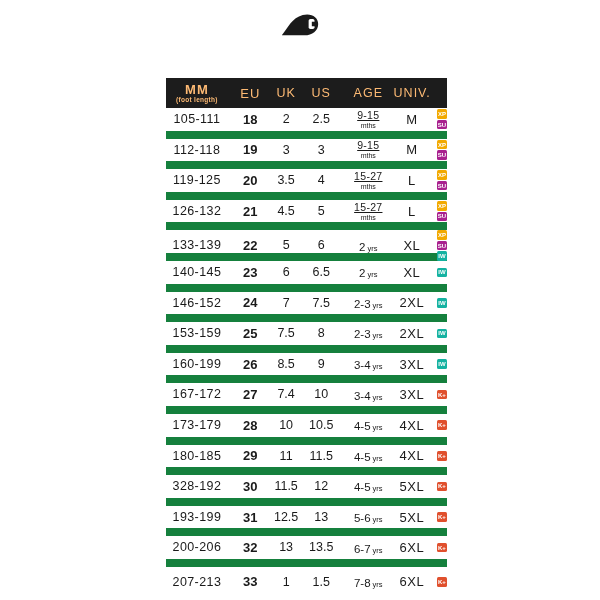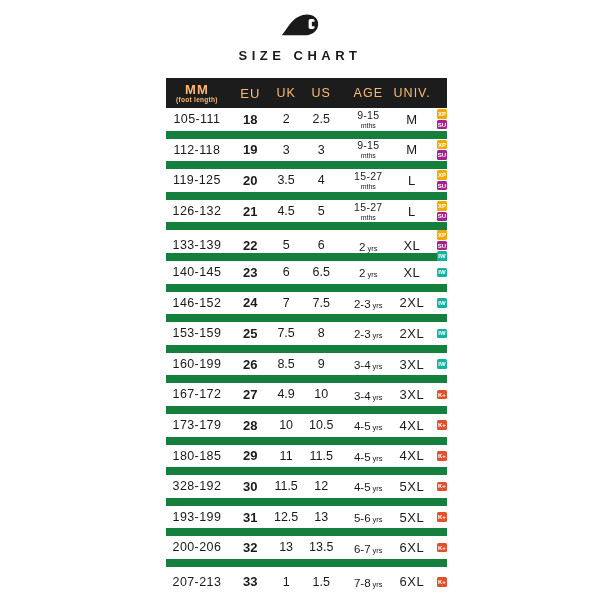--- a/index.html
+++ b/index.html
@@ -47,21 +47,21 @@
     align-items: center;
     border-bottom: 8px solid #15803d;
   }
   .trow:last-child { border-bottom: none; height: 30px; }
   .tcell { text-align: center; line-height: 1; }
   .c-mm   { font-size: 12.5px; letter-spacing: 0.4px; }
   .c-eu   { font-size: 13px; font-weight: 700; }
   .c-uk, .c-us { font-size: 12.5px; }
   .c-univ { font-size: 13px; letter-spacing: 0.5px; }
 
-  .c-age.stacked .age-val { display: block; font-size: 10.5px; letter-spacing: 0.3px; }
+  .c-age.stacked .age-val { display: block; font-size: 10.5px; letter-spacing: 0.3px; text-decoration: underline; }
   .c-age.stacked .age-unit { display: block; font-size: 7px; margin-top: 1.5px; }
   .c-age.inline .age-val { font-size: 11.5px; }
   .c-age.inline .age-unit { font-size: 7.5px; margin-left: 2px; text-align: center; }
 
   .c-badges {
     display: flex; flex-direction: column; align-items: flex-end;
     justify-content: center; gap: 1px;
   }
   .badge {
     width: 10px; height: 9.5px;
@@ -85,21 +85,20 @@
                  C 9,19 13,8.5 25,5.2
                  C 34.5,2.8 42,7.5 42,15
                  C 42,22.5 35.5,27.5 27,27.5
                  Z" fill="#1a1a1a"></path>
         <rect x="31.5" y="9.5" width="6.5" height="11" rx="2" fill="#ffffff"></rect>
         <rect x="35" y="12.5" width="4" height="5" fill="#1a1a1a"></rect>
       </svg>
     </span>
   </div>
 
-  <div class="title">SIZE CHART</div>
 
   <div class="size-table">
     <div class="thead">
       <div class="hcell mm">
         <span class="h-main">MM</span>
         <span class="h-sub">(foot length)</span>
       </div>
       <div class="hcell eu">EU</div>
       <div class="hcell plain">UK</div>
       <div class="hcell plain">US</div>
@@ -221,21 +220,21 @@
           <div class="tcell c-us">9</div>
           <div class="tcell c-age inline"><span class="age-val">3-4</span><span class="age-unit">yrs</span></div>
           <div class="tcell c-univ">3XL</div>
           <div class="tcell c-badges">
             <span class="badge" style="background: rgb(20, 178, 161);">IW</span>
           </div>
         </div>
         <div class="trow">
           <div class="tcell c-mm">167-172</div>
           <div class="tcell c-eu">27</div>
-          <div class="tcell c-uk">4.9</div>
+          <div class="tcell c-uk">7.4</div>
           <div class="tcell c-us">10</div>
           <div class="tcell c-age inline"><span class="age-val">3-4</span><span class="age-unit">yrs</span></div>
           <div class="tcell c-univ">3XL</div>
           <div class="tcell c-badges">
             <span class="badge" style="background: rgb(224, 80, 45);">K+</span>
           </div>
         </div>
         <div class="trow">
           <div class="tcell c-mm">173-179</div>
           <div class="tcell c-eu">28</div>

